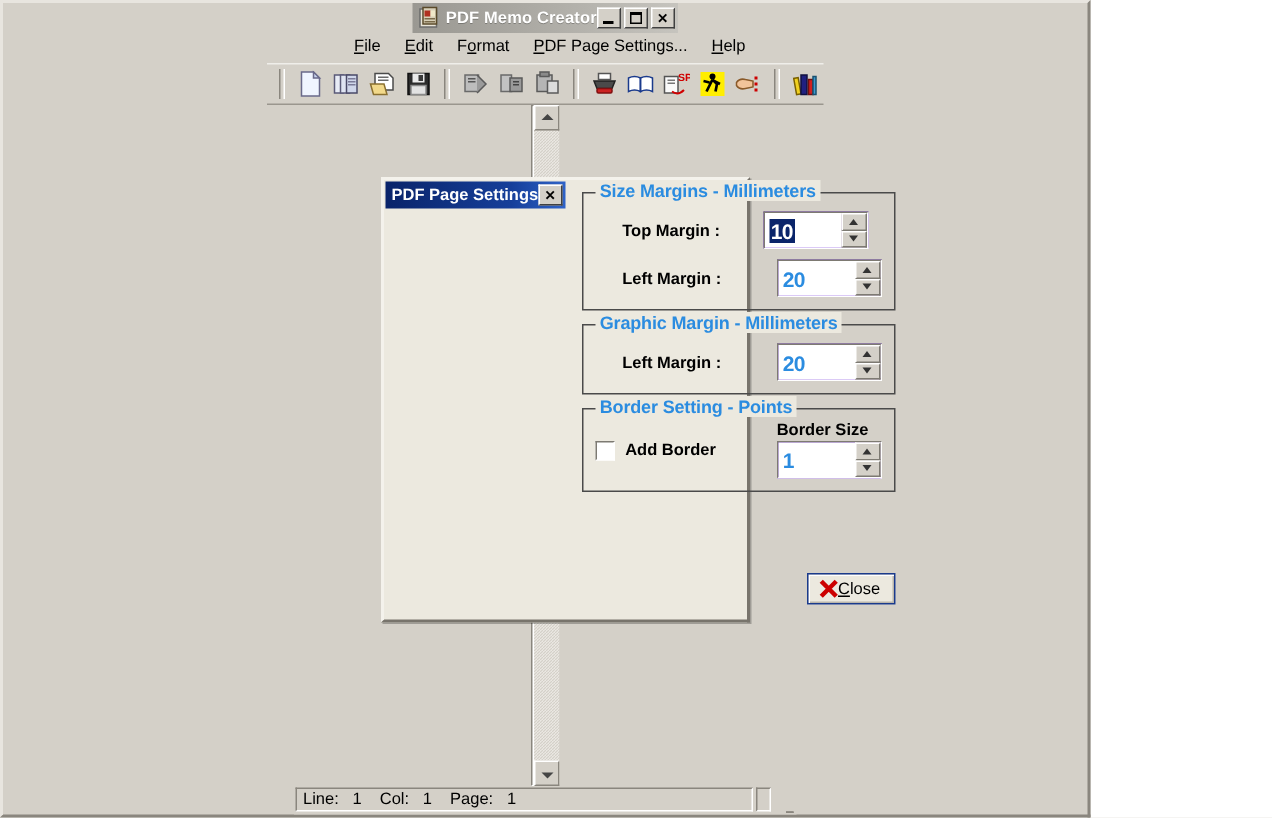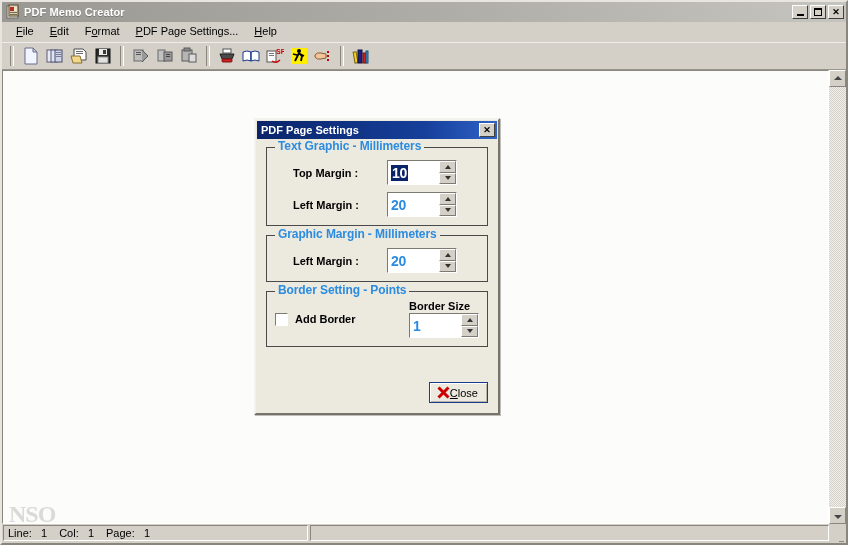--- a/index.html
+++ b/index.html
@@ -13,31 +13,32 @@
     overflow: hidden;
     font-family: "Liberation Sans", sans-serif;
     font-size: 11px;
     -webkit-font-smoothing: none;
   }
 
   
   #app-window {
     position: absolute;
     left: 0; top: 0;
-    width: 848px;
+    width: 727px;
     height: 545px;
     box-sizing: border-box;
     border: 2px solid #d4d0c8;
     border-top-color: #e8e5df;
     border-left-color: #e8e5df;
     border-right-color: #8a867e;
     border-bottom-color: #8a867e;
     background: #d4d0c8;
     display: flex;
     flex-direction: column;
+    align-items: center;
   }
 
   
   #titlebar {
     height: 20px;
     min-height: 20px;
     background: linear-gradient(to right, #9a9892 0%, #b0aea8 55%, #c6c4be 100%);
     display: flex;
     align-items: center;
     padding: 0 2px 0 3px;
@@ -247,21 +248,21 @@
     left: 252px;
     top: 116px;
     width: 246px;
     height: 297px;
     box-sizing: border-box;
     background: #ece9df;
     border: 2px solid;
     border-color: #f4f2ec #78746c #78746c #f4f2ec;
     box-shadow: 1px 1px 0 rgba(0,0,0,0.25);
     display: flex;
-    flex-direction: column;
+    flex-direction: row;
     z-index: 50;
   }
   #dlg-titlebar {
     height: 18px;
     min-height: 18px;
     margin: 1px 1px 0 1px;
     background: linear-gradient(to right, #0a246a 0%, #163f9a 70%, #2f63c8 100%);
     display: flex;
     align-items: center;
     padding: 0 2px 0 4px;
@@ -310,21 +311,21 @@
     font-weight: bold;
     white-space: nowrap;
     letter-spacing: -0.1px;
   }
 
   .field-row {
     display: flex;
     align-items: center;
     margin-bottom: 7px;
   }
-  .field-row:last-child { margin-bottom: 0; }
+  .field-row:last-child { margin-bottom: 0; gap: 9px; }
   .field-label {
     font-size: 11px;
     font-weight: bold;
     color: #000;
     white-space: nowrap;
     width: 112px;
     padding-left: 18px;
     box-sizing: border-box;
   }
 
@@ -628,21 +629,21 @@
   <div id="dialog">
 
     <div id="dlg-titlebar">
       <span class="dlg-title">PDF Page Settings</span>
       <button class="dlg-close">✕</button>
     </div>
 
     <div id="dlg-body">
 
       <div class="groupbox">
-        <div class="gb-legend">Text Graphic - Millimeters</div>
+        <div class="gb-legend">Size Margins - Millimeters</div>
 
         <div class="field-row">
           <div class="field-label">Top Margin :</div>
           <div class="spin selected">
             <div class="sp-input">
                 <span>10</span>
               </div>
             <div class="sp-btns">
               <div class="sp-btn sp-up"></div>
               <div class="sp-btn sp-down"></div>

